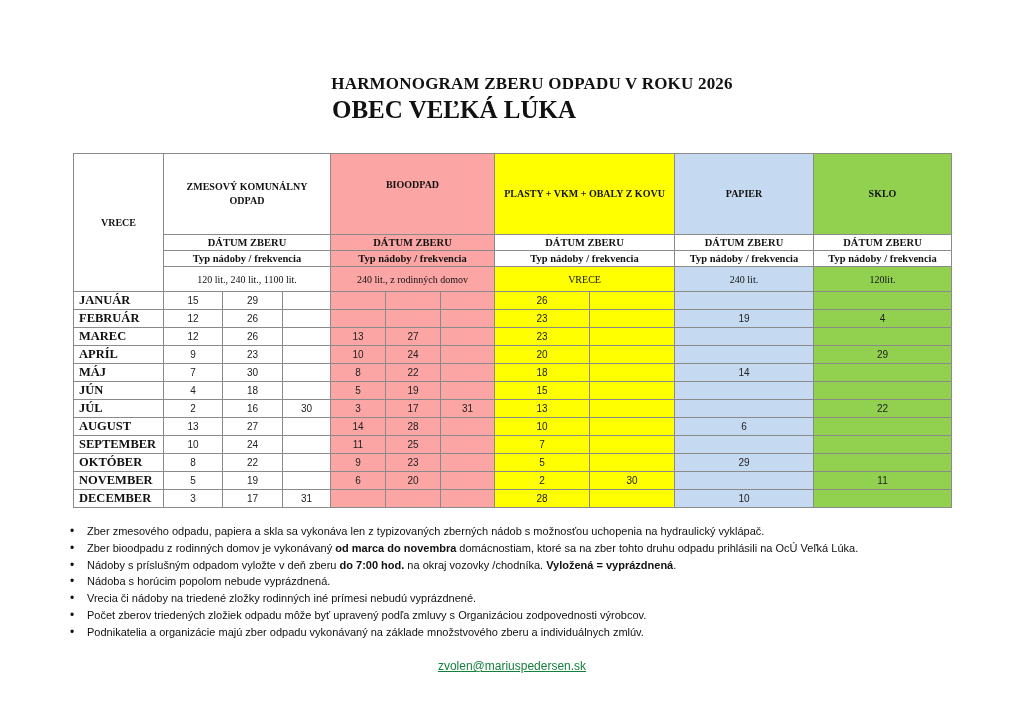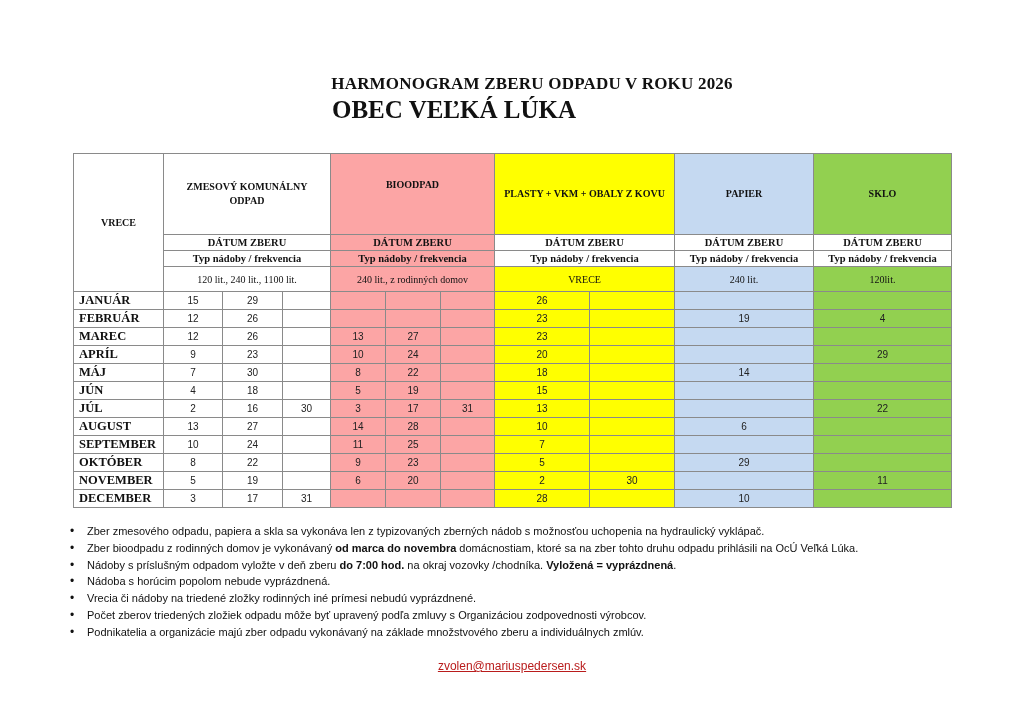--- a/index.html
+++ b/index.html
@@ -16,21 +16,21 @@
   tr.mrow td { height:17px; }
   .c-white { background:#ffffff; }
   .c-bio { background:#fca5a5; }
   .c-yel { background:#ffff00; }
   .c-pap { background:#c5d9f1; }
   .c-skl { background:#92d050; }
   ul.notes { position:absolute; left:70px; top:523px; margin:0; padding:0; list-style:none; font-family:"Liberation Sans","DejaVu Sans",sans-serif; font-size:11px; line-height:16.8px; color:#111; }
   ul.notes li { position:relative; padding-left:17px; }
   ul.notes li::before { content:"•"; position:absolute; left:0; top:0; font-size:12px; }
   .email { position:absolute; top:659px; left:0; width:1024px; text-align:center; font-family:"Liberation Sans","DejaVu Sans",sans-serif; font-size:12px; }
-  .email a { color:#b91c1c; text-decoration:underline;margin-top:40px; }
+  .email a { color:#15803d; text-decoration:underline;margin-top:40px; }
 </style>
 </head>
 <body>
 
 <div class="title1">HARMONOGRAM ZBERU ODPADU  V ROKU 2026</div>
 <div class="title2">OBEC VEĽKÁ LÚKA</div>
 
 <table class="sched">
   <colgroup>
     <col style="width:90px">

